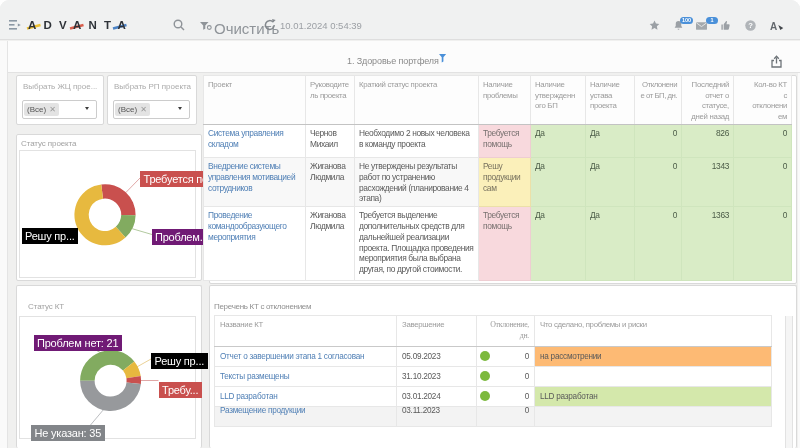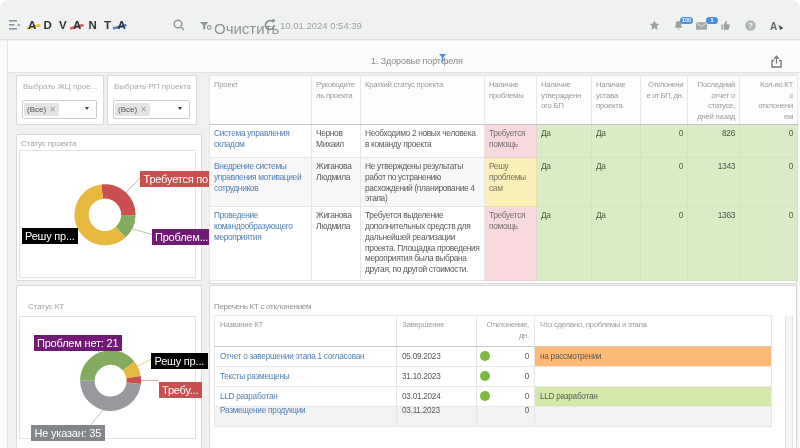--- a/index.html
+++ b/index.html
@@ -4,48 +4,48 @@
 <style>
 * { margin:0; padding:0; box-sizing:border-box; }
 html,body { width:800px; height:448px; background:#fff; font-family:"Liberation Sans",sans-serif; }
 .app { position:absolute; left:0; top:0; width:800px; height:448px; border-radius:9px 9px 0 0; overflow:hidden; background:#f0f0ef; }
 .abs { position:absolute; }
 
 .topbar { position:absolute; left:0; top:0; width:800px; height:40px; background:#f0f1f1; border-bottom:1px solid #dedede; }
 .titlebar { position:absolute; left:8px; top:41px; width:792px; height:32px; background:#fcfcfc; border-bottom:1px solid #e2e2e2; }
 .leftstrip { position:absolute; left:0; top:41px; width:8px; height:407px; background:#fafafa; border-right:1px solid #e4e4e4; }
 .rightstrip { position:absolute; left:798px; top:41px; width:2px; height:407px; background:#fafafa; }
-.title { position:absolute; left:347px; top:56px; font-size:9px; letter-spacing:-0.1px; color:#8a8a8a;margin-left:24px; }
+.title { position:absolute; left:347px; top:56px; font-size:9px; letter-spacing:-0.1px; color:#8a8a8a; }
 
 .panel { position:absolute; background:#fff; border:1px solid #d9d9d9; border-radius:2px; }
 .ptitle { position:absolute; font-size:8px; letter-spacing:-0.1px; color:#a2a2a2; }
 .innerbox { position:absolute; border:1px solid #e2e2e2; background:#fff; }
 
 .flabel { position:absolute; font-size:8px; color:#ababab; white-space:nowrap; }
 .fselect { position:absolute; border:1px solid #ccc; background:#fff; border-radius:2px; }
 .fchip { position:absolute; background:#e3e3e3; border-radius:2px; font-size:8px; color:#555; padding:2px 3px; }
 .fchip .x { color:#9a9a9a; margin-left:3px; }
 .caret { position:absolute; width:0; height:0; border-left:2.8px solid transparent; border-right:2.8px solid transparent; border-top:3.5px solid #3c3c3c; }
 
 table { border-collapse:collapse; table-layout:fixed; background:#fff; }
 td,th { vertical-align:top; font-weight:normal; overflow:hidden; }
-.t1 { position:absolute; left:209px; top:75px; width:588px; }
+.t1 { position:absolute; left:203px; top:75px; width:588px; }
 .t1 th { font-size:7.8px; letter-spacing:-0.3px; color:#9b9b9b; text-align:left; padding:4px 4px 2px 4px; border:1px solid #e7e7e7; border-bottom:1px solid #c3c3c3; background:#fdfdfd; line-height:10.5px; }
 .t1 td { font-size:8.4px; letter-spacing:-0.35px; color:#5a5a5a; padding:3px 4px 2px; border:1px solid #e7e7e7; line-height:10.8px; }
 .t1 .r { text-align:right; }
 td.blue { color:#4f7fb5 !important; }
 
 .cg { background:#d9ecc6; border-color:#cfe5bd !important; color:#4c5c48 !important; }
 .cp { background:#f8d9dd; border-color:#eecdd2 !important; color:#77706f !important; }
 .cy { background:#fbf0ba; border-color:#ece0a8 !important; color:#77715e !important; }
 .t2 { position:absolute; left:214px; top:315px; width:557px; }
 .t2 th { font-size:7.8px; letter-spacing:-0.3px; color:#9b9b9b; text-align:left; padding:4px 5px 2px 5px; border:1px solid #e7e7e7; border-bottom:1px solid #c9c9c9; background:#fff; line-height:10.5px; }
 .t2 td { font-size:8.2px; letter-spacing:-0.25px; color:#5a5a5a; padding:5px 5px 3px 5px; border:1px solid #e7e7e7; line-height:10px; white-space:nowrap; }
 .t2 .alt td { background:#f3f3f3; }
-.t2 .r { text-align:right; }
+.t2 .r { text-align:right;font-family:Liberation Serif, serif; }
 .dot { float:left; width:10px; height:10px; border-radius:50%; background:#7cb93e; margin-top:-1px; margin-left:-2.5px; }
 
 .lbl { position:absolute; font-size:11px; letter-spacing:-0.2px; color:#fff; padding:2px 3.5px; border-radius:0; white-space:nowrap; }
 .lred { background:#c9504e; }
 .lyel { background:#000000; }
 .lgrn { background:#701a75; }
 .lgry { background:#828589; }
 svg { position:absolute; overflow:visible; }
 </style>
 </head>
@@ -205,21 +205,21 @@
       <td class="cg">Да</td>
       <td class="cg">Да</td>
       <td class="cg r">0</td>
       <td class="cg r">826</td>
       <td class="cg r">0</td>
     </tr>
     <tr style="height:49px">
       <td class="blue" style="background:#f8f8f8">Внедрение системы управления мотивацией сотрудников</td>
       <td style="background:#f8f8f8">Жиганова Людмила</td>
       <td style="background:#f8f8f8">Не утверждены результаты работ по устранению расхождений (планирование 4 этапа)</td>
-      <td class="cy">Решу проблемы сам</td>
+      <td class="cy">Решу продукции сам</td>
       <td class="cg">Да</td>
       <td class="cg">Да</td>
       <td class="cg r">0</td>
       <td class="cg r">1343</td>
       <td class="cg r">0</td>
     </tr>
     <tr style="height:74px">
       <td class="blue">Проведение командообразующего мероприятия</td>
       <td>Жиганова Людмила</td>
       <td>Требуется выделение дополнительных средств для дальнейшей реализации проекта. Площадка проведения мероприятия была выбрана другая, по другой стоимости.</td>
@@ -240,21 +240,21 @@
         <col style="width:182px">
         <col style="width:80px">
         <col style="width:58px">
         <col style="width:237px">
       </colgroup>
     <tbody>
         <tr style="height:31px">
       <th>Название КТ</th>
       <th>Завершение</th>
       <th class="r">Отклонение,<br>дн.</th>
-      <th>Что сделано, проблемы и этапа</th>
+      <th>Что сделано, проблемы и риски</th>
     </tr>
     <tr style="height:20px">
       <td class="blue">Отчет о завершении этапа 1 согласован</td>
       <td>05.09.2023</td>
       <td>
             <span class="dot"></span>
             <span style="float:right">0</span>
           </td>
       <td style="background:#fdba74">на рассмотрении</td>
     </tr>

